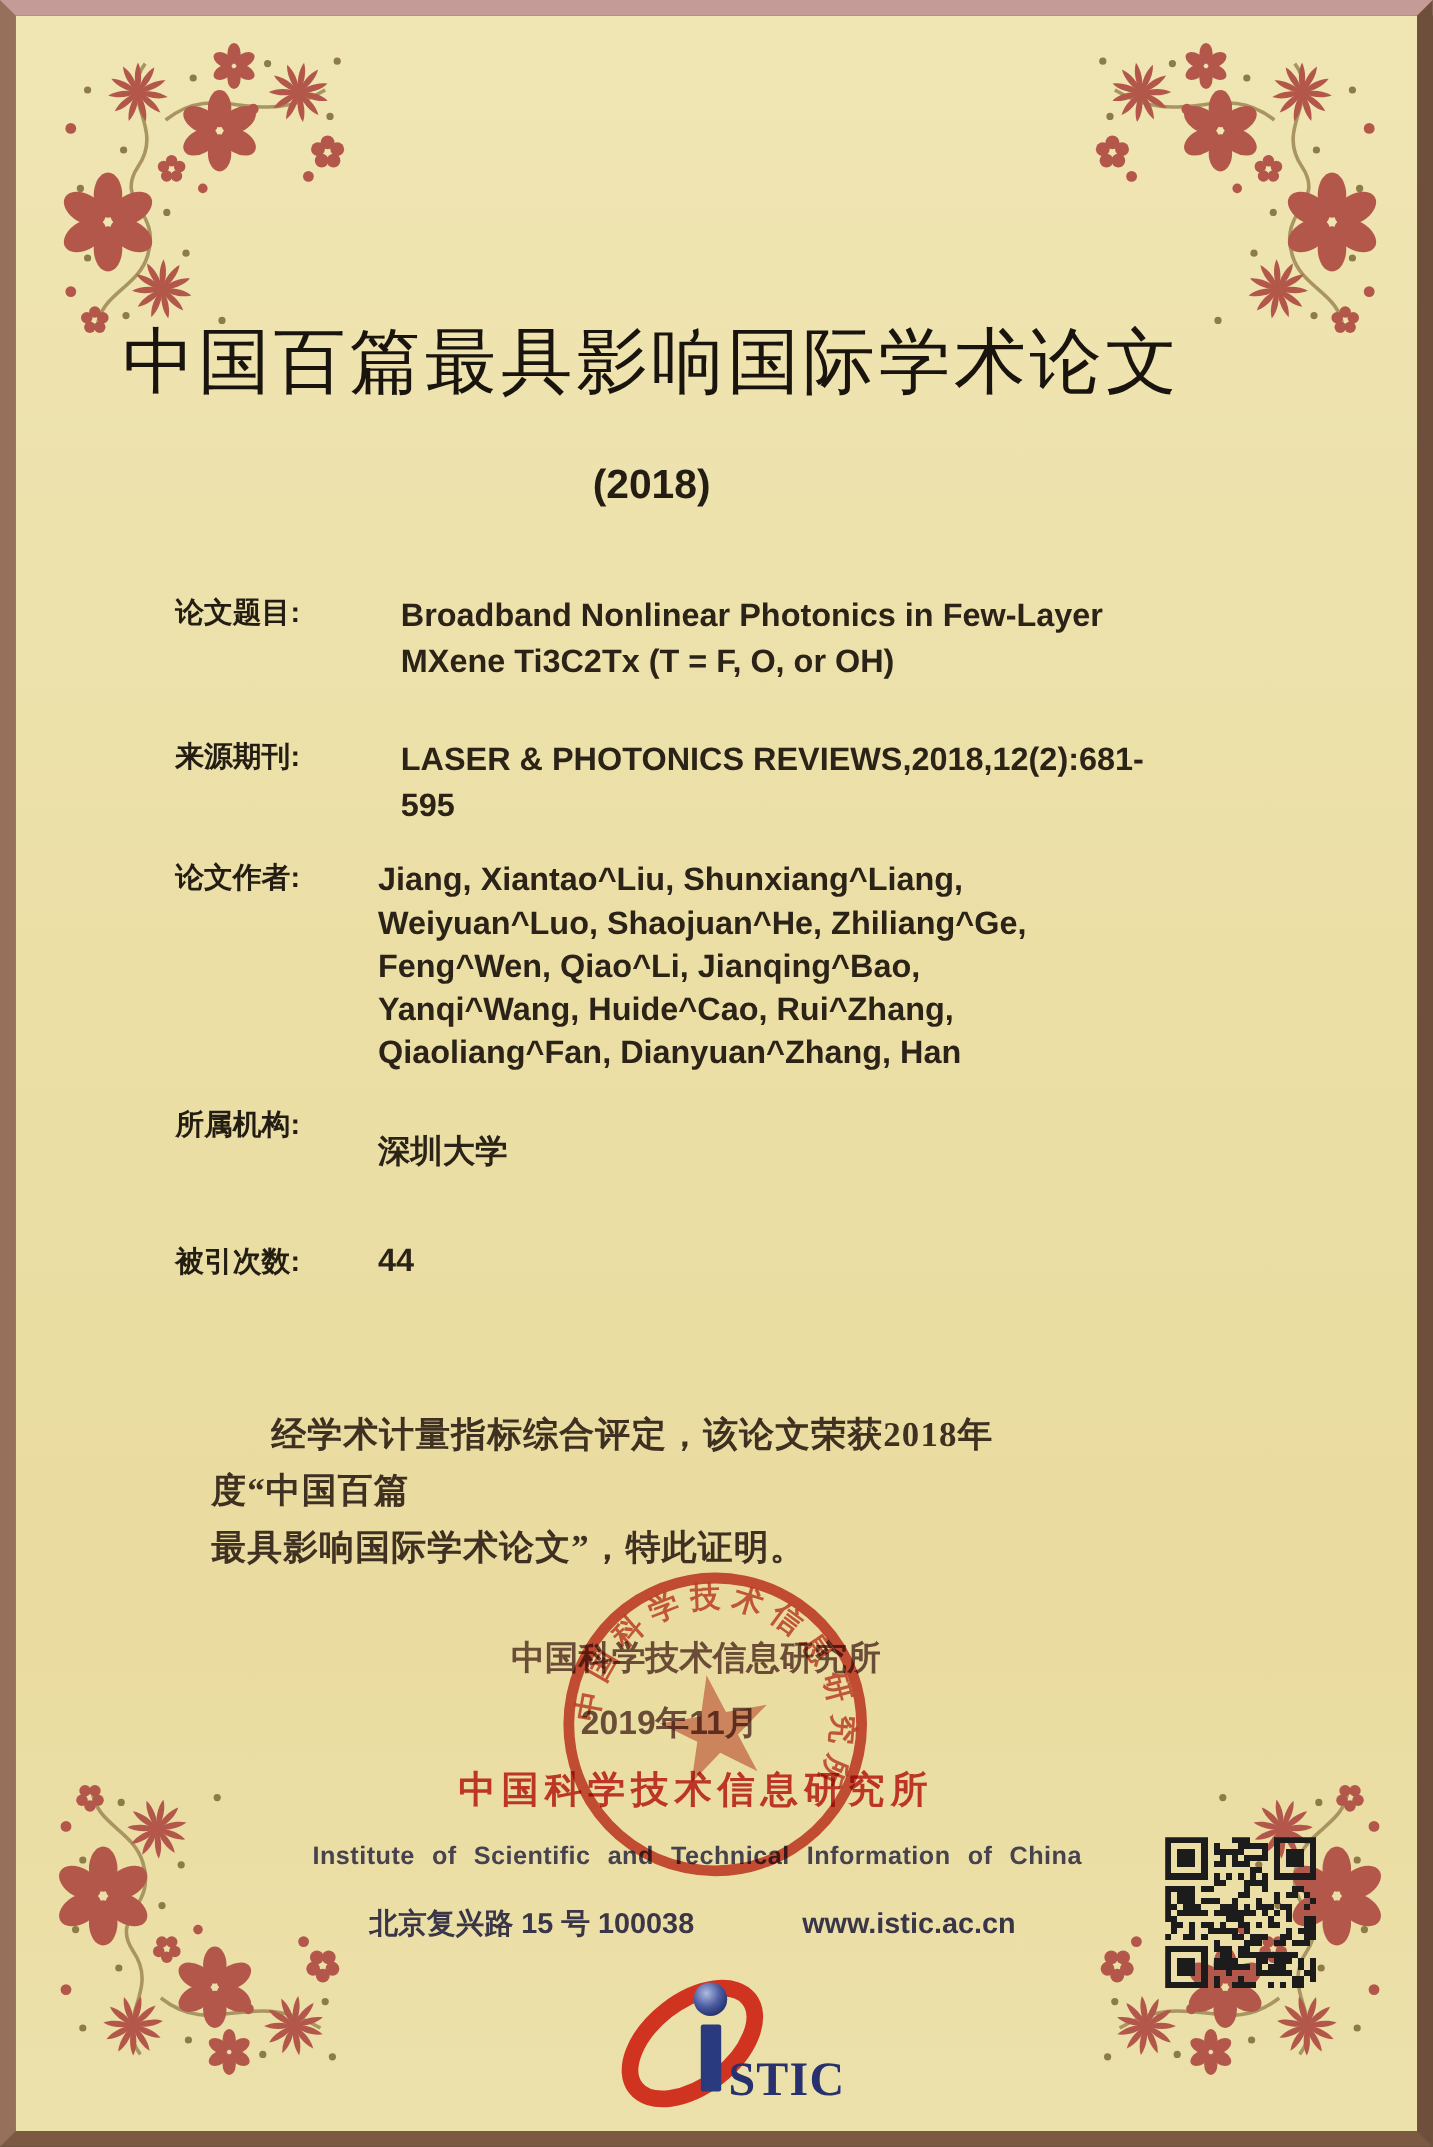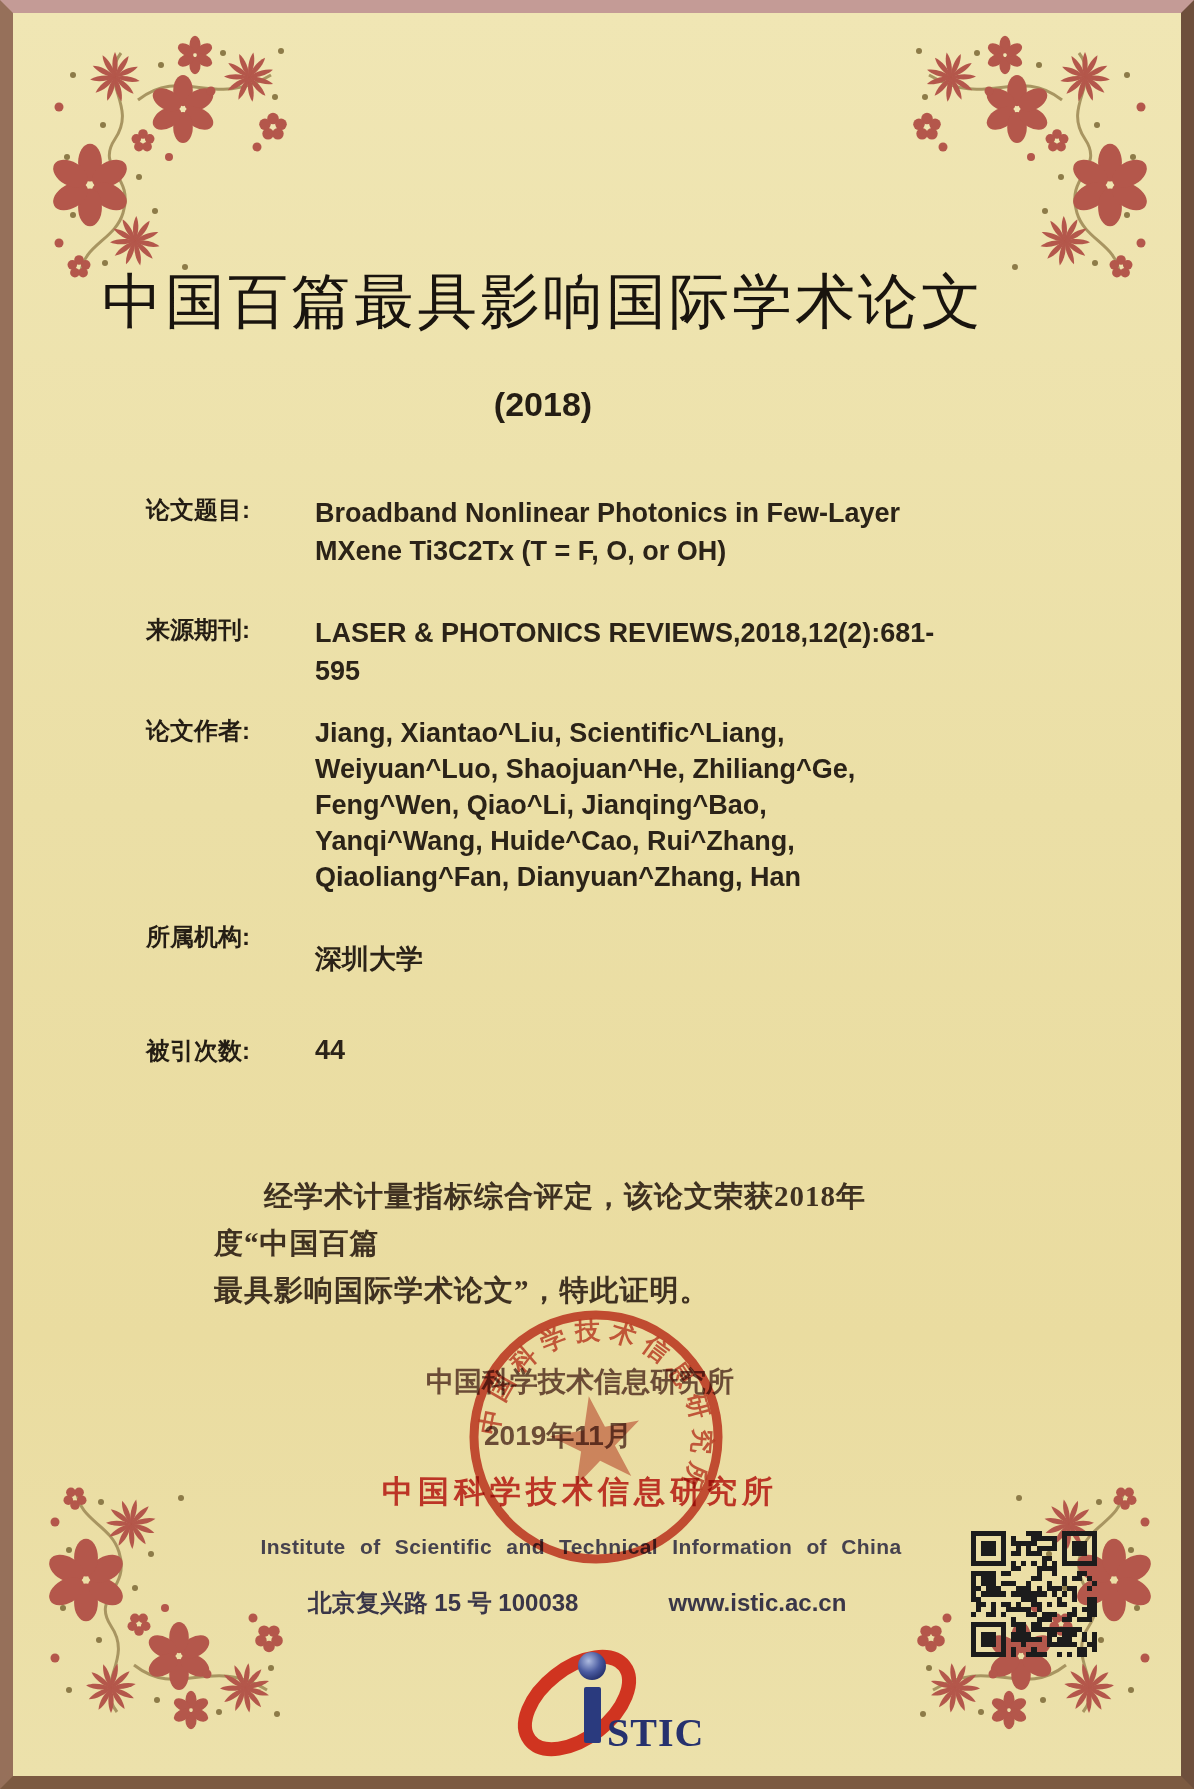--- a/index.html
+++ b/index.html
@@ -10,24 +10,24 @@
     border-top-color:#c49b96;border-left-color:#96705a;border-right-color:#6e4f3c;border-bottom-color:#7c5a41;
     font-family:"Liberation Sans",sans-serif;color:#241d14;
   }
   .abs{position:absolute;}
   .ctr{left:0;width:1060px;text-align:center;}
   .title{top:249px;font-size:60px;font-weight:400;letter-spacing:3px;color:#19140e;}
   .year{top:372px;font-size:34px;font-weight:700;}
   .flabel{left:133px;font-size:24px;font-weight:700;white-space:nowrap;}
   .fval{left:302px;width:640px;font-size:27px;font-weight:700;color:#2b2318;}
   .fval div{white-space:nowrap;}
-  .lh38 div{line-height:38px;}
+  .lh38 div{line-height:38px;margin-left:19px;}
   .lh36 div{line-height:36px;}
   .statement{left:163px;top:1160px;width:725px;font-family:"Liberation Serif",serif;
-    font-weight:700;font-size:29px;line-height:47px;color:#3f3121;text-indent:50px;letter-spacing:1px;margin-left:38px;}
+    font-weight:700;font-size:29px;line-height:47px;color:#3f3121;text-indent:50px;letter-spacing:1px;}
   .cline{left:0;right:0;text-align:center;white-space:nowrap;}
   .issuer-cn{top:1350px;font-size:28px;font-weight:700;color:#6b4c36;transform:translateX(-17px);}
   .issue-date{top:1404px;font-size:28px;font-weight:700;color:#6b4c36;transform:translateX(-39px);}
   .issuer-red{top:1458px;font-size:31px;font-weight:700;color:#bc3526;letter-spacing:5px;transform:translateX(-17px);}
   .issuer-en{top:1522px;font-size:21px;font-weight:700;color:#46424e;word-spacing:8px;letter-spacing:.4px;transform:translateX(-16px);}
   .addr-row{top:1574px;font-size:24px;font-weight:700;color:#3a3648;transform:translateX(-20px);}
   .addr-row span{margin:0 45px;}
   .seal{left:442px;top:1278px;mix-blend-mode:multiply;opacity:.93;}
   .orn{width:252px;height:252px;}
   .orn.tl{left:30px;top:22px;}
@@ -132,21 +132,21 @@
   </div>
 
   <div class="abs flabel" style="top:601px">来源期刊:</div>
   <div class="abs fval lh38" style="top:601px">
     <div>LASER &amp; PHOTONICS REVIEWS,2018,12(2):681-</div>
     <div>595</div>
   </div>
 
   <div class="abs flabel" style="top:702px">论文作者:</div>
   <div class="abs fval lh36" style="top:702px">
-    <div>Jiang, Xiantao^Liu, Scientific^Liang,</div>
+    <div>Jiang, Xiantao^Liu, Shunxiang^Liang,</div>
     <div>Weiyuan^Luo, Shaojuan^He, Zhiliang^Ge,</div>
     <div>Feng^Wen, Qiao^Li, Jianqing^Bao,</div>
     <div>Yanqi^Wang, Huide^Cao, Rui^Zhang,</div>
     <div>Qiaoliang^Fan, Dianyuan^Zhang, Han</div>
   </div>
 
   <div class="abs flabel" style="top:908px">所属机构:</div>
   <div class="abs fval" style="top:928px">深圳大学</div>
 
   <div class="abs flabel" style="top:1022px">被引次数:</div>

